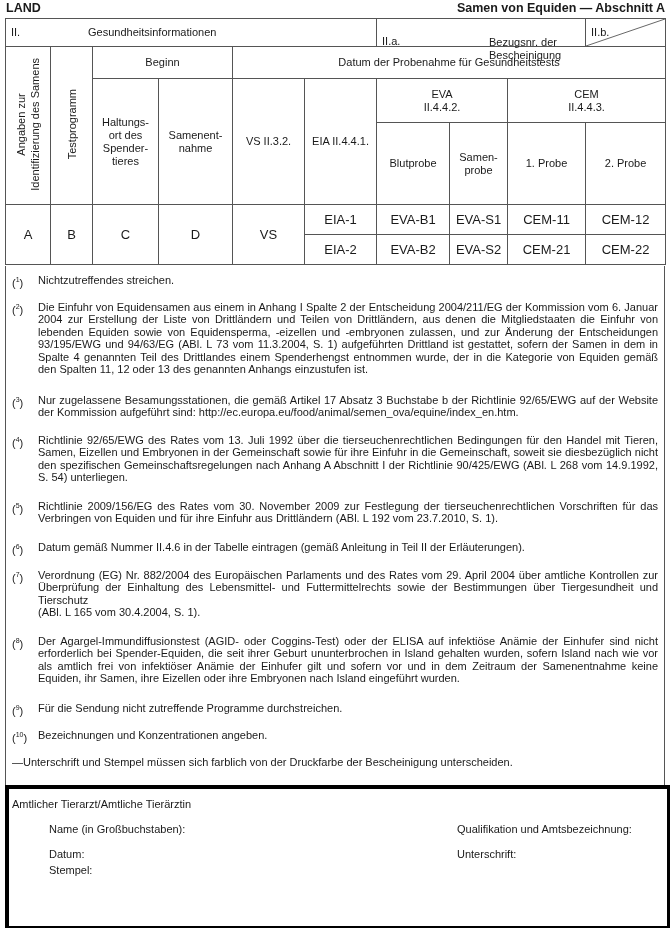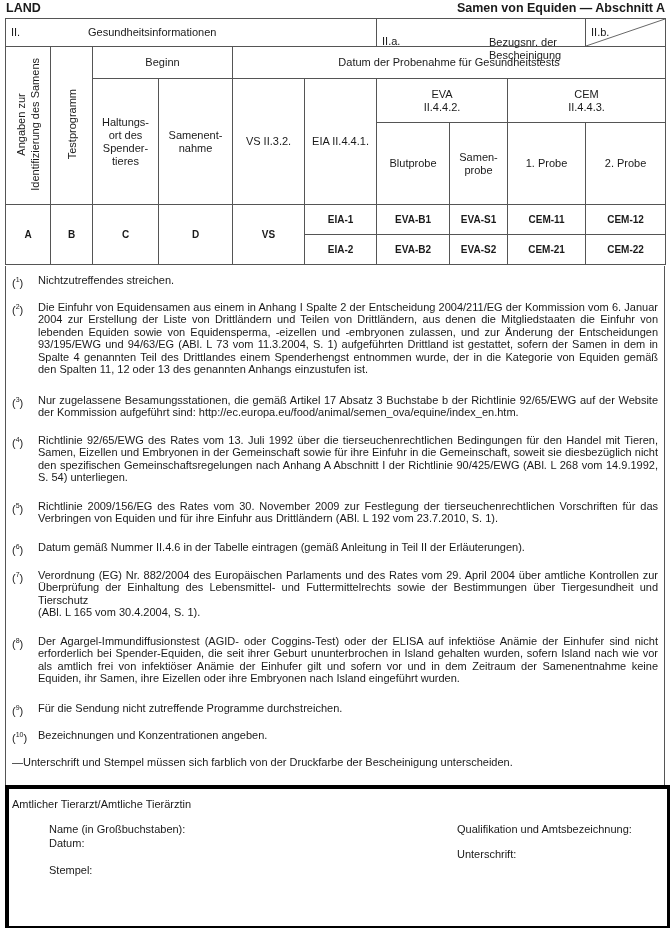--- a/index.html
+++ b/index.html
@@ -8,21 +8,21 @@
   .hdr { position:absolute; top:1px; font-weight:bold; font-size:12.5px; }
   #hdr-left { left:6px; }
   #hdr-right { right:5px; }
   table.main { position:absolute; left:5px; top:18px; width:660px; border-collapse:collapse;
                table-layout:fixed; font-size:11px; }
   table.main td { border:1px solid #555; text-align:center; vertical-align:middle; padding:0 2px; line-height:13px; }
   .r1 td { height:27px; }
   .r2 td { height:31px; }
   .r3 td { height:43px; }
   .r4 td { height:81px; }
-  .r5 td, .r6 td { height:29px; font-weight:bold; font-size:10px; }
+  .r5 td, .r6 td { height:29px; font-weight:normal; font-size:13px; }
   .left { text-align:left !important; }
   .vert { writing-mode:vertical-rl; transform:rotate(180deg); display:inline-block; line-height:14px; white-space:nowrap; }
   .diag { position:relative; }
   .diag svg { position:absolute; left:0; top:0; width:100%; height:100%; }
   .noteBox { position:absolute; left:5px; top:266px; width:658px; height:519px;
              border:1px solid #555; border-top:none; }
   .note { position:absolute; left:6px; width:646px; font-size:11px; line-height:12.4px; text-align:justify; }
   .note .mk { position:absolute; left:0; top:0; }
   .note .mk sup { font-size:7px; }
   .note .tx { margin-left:26px; display:block; }
@@ -164,16 +164,16 @@
   <div class="note" style="top:490px">
     <span class="mk">—</span>
     <span class="tx" style="margin-left:11px">Unterschrift und Stempel müssen sich farblich von der Druckfarbe der Bescheinigung unterscheiden.</span>
   </div>
 </div>
 
 <div class="sigBox">
   <div class="sig" style="left:3px;top:9px">Amtlicher Tierarzt/Amtliche Tierärztin</div>
   <div class="sig" style="left:40px;top:34px">Name (in Großbuchstaben):</div>
   <div class="sig" style="left:448px;top:34px">Qualifikation und Amtsbezeichnung:</div>
-  <div class="sig" style="left:40px;top:48px">Datum:</div>
+  <div class="sig" style="left:40px;top:59px">Datum:</div>
   <div class="sig" style="left:448px;top:59px">Unterschrift:</div>
   <div class="sig" style="left:40px;top:75px">Stempel:</div>
 </div>
 
 </body></html>

